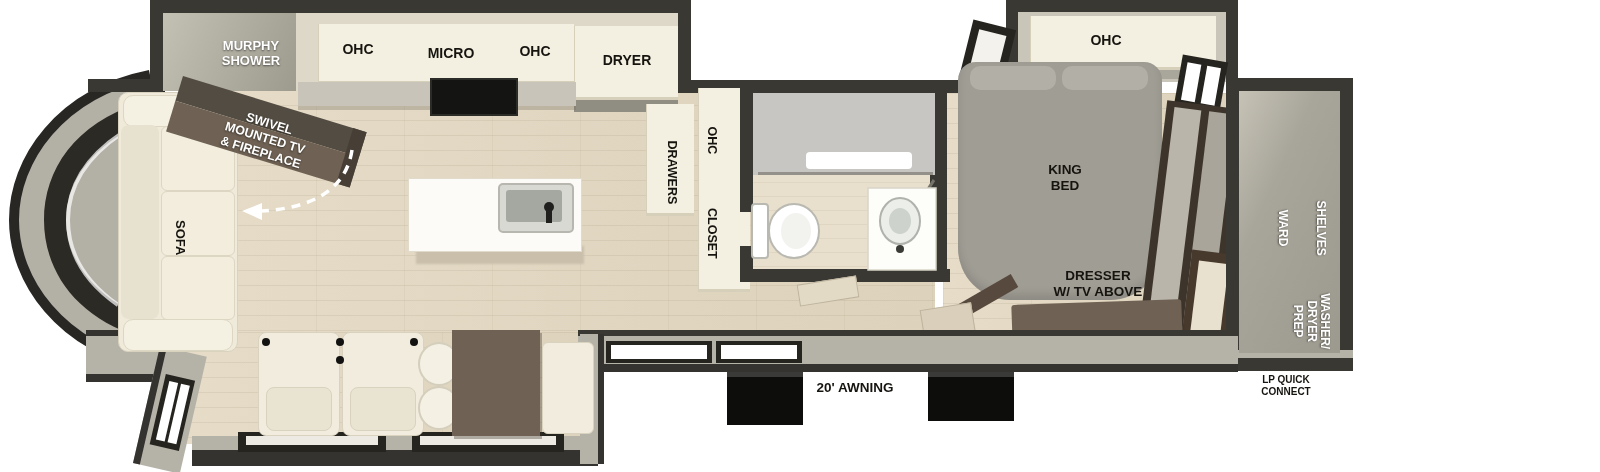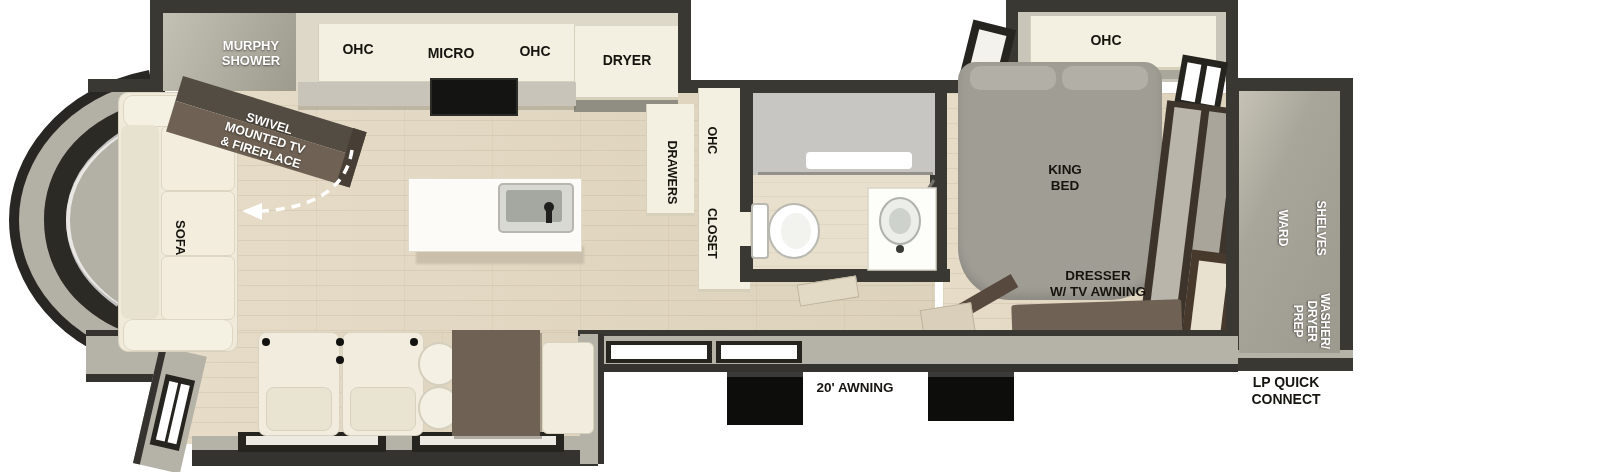--- a/index.html
+++ b/index.html
@@ -202,23 +202,23 @@
 MOUNTED TV
 &amp; FIREPLACE</div>
   <div class="lbl rot90" style="left:152px;top:230px;width:56px;font-size:13px;">SOFA</div>
   <div class="lbl rot90" style="left:634px;top:165px;width:76px;font-size:12.5px;">DRAWERS</div>
   <div class="lbl rot90" style="left:692px;top:133px;width:40px;font-size:12.5px;">OHC</div>
   <div class="lbl rot90" style="left:681px;top:226px;width:62px;font-size:12.5px;">CLOSET</div>
   <div class="lbl" style="left:1015px;top:162px;width:100px;font-size:13.5px;">KING
 BED</div>
   <div class="lbl" style="left:1076px;top:32px;width:60px;font-size:14px;">OHC</div>
   <div class="lbl" style="left:1008px;top:268px;width:180px;font-size:13.5px;">DRESSER
-W/ TV AWNING</div>
+W/ TV ABOVE</div>
   <div class="lbl lbl-w rot90" style="left:1255px;top:221px;width:56px;font-size:12px;">WARD</div>
   <div class="lbl lbl-w rot90" style="left:1281px;top:221px;width:80px;font-size:12px;">SHELVES</div>
   <div class="lbl lbl-w rot90" style="left:1269px;top:301px;width:84px;font-size:12px;line-height:1.12;">WASHER/
 DRYER
 PREP</div>
   <div class="lbl" style="left:790px;top:380px;width:130px;font-size:13.5px;">20' AWNING</div>
-  <div class="lbl" style="left:1230px;top:374px;width:112px;font-size:14px;">LP QUICK
+  <div class="lbl" style="left:1230px;top:374px;width:112px;font-size:10px;">LP QUICK
 CONNECT</div>
 
 </div>
 
 </body></html>

